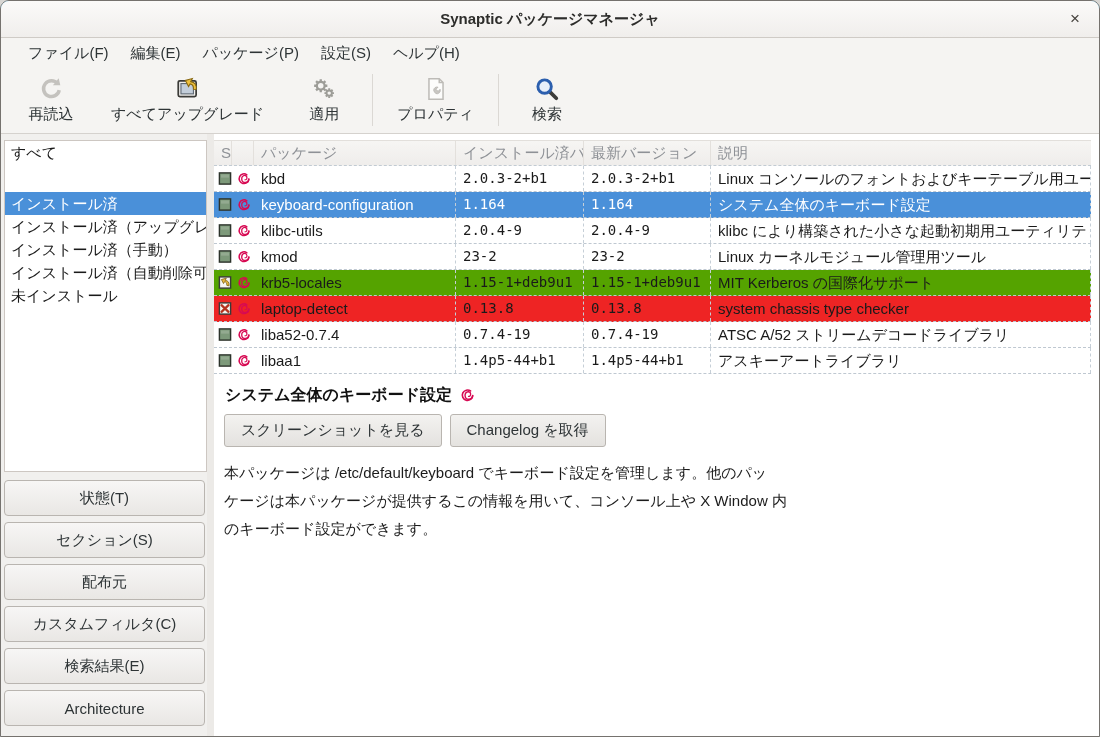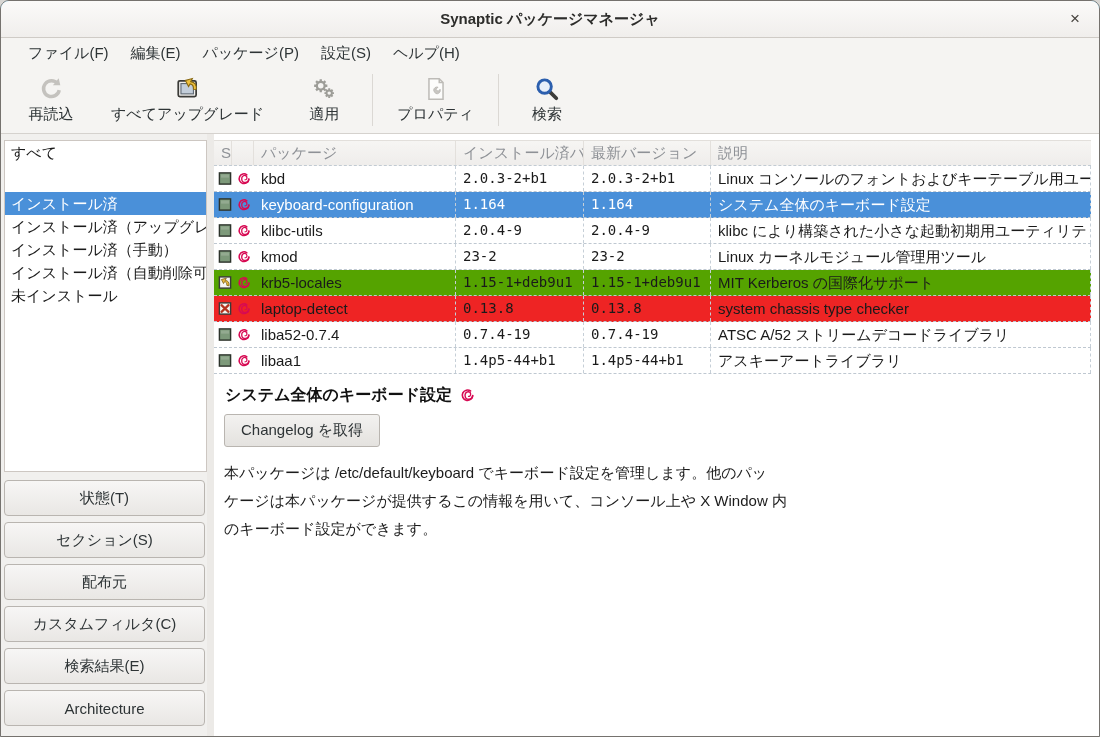--- a/index.html
+++ b/index.html
@@ -380,20 +380,21 @@
           <span class="det-title">システム全体のキーボード設定</span>
           <span class="det-swirl">
               <svg viewBox="0 0 24 24" fill="none" stroke="#d70a53" stroke-linecap="round">
                 <path d="M16.9 4.8 A8.3 8.3 0 1 0 20.3 12.2" stroke-width="2.6"></path>
                 <path d="M20.3 12.2 A6.1 6.1 0 1 1 13.4 5.9" stroke-width="2.3"></path>
                 <path d="M13.4 5.9 A4.2 4.2 0 0 1 17 10.5 A2.9 2.9 0 0 1 13.6 13.3" stroke-width="2"></path>
               </svg>
             </span>
         </div>
         <div class="det-buttons">
+            <div class="det-btn">スクリーンショットを見る</div>
             <div class="det-btn">Changelog を取得</div>
           </div>
         <div class="det-desc">
             <div>本パッケージは /etc/default/keyboard でキーボード設定を管理します。他のパッ</div>
             <div>ケージは本パッケージが提供するこの情報を用いて、コンソール上や X Window 内</div>
             <div>のキーボード設定ができます。</div>
           </div>
       </div>
     </div>
   </div>

